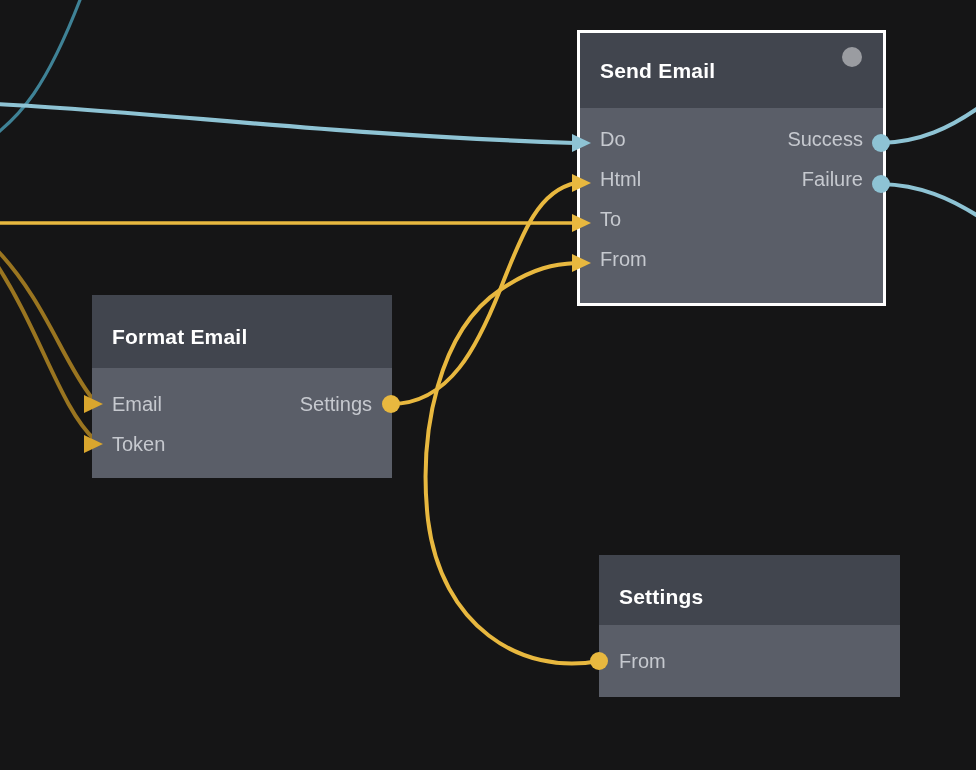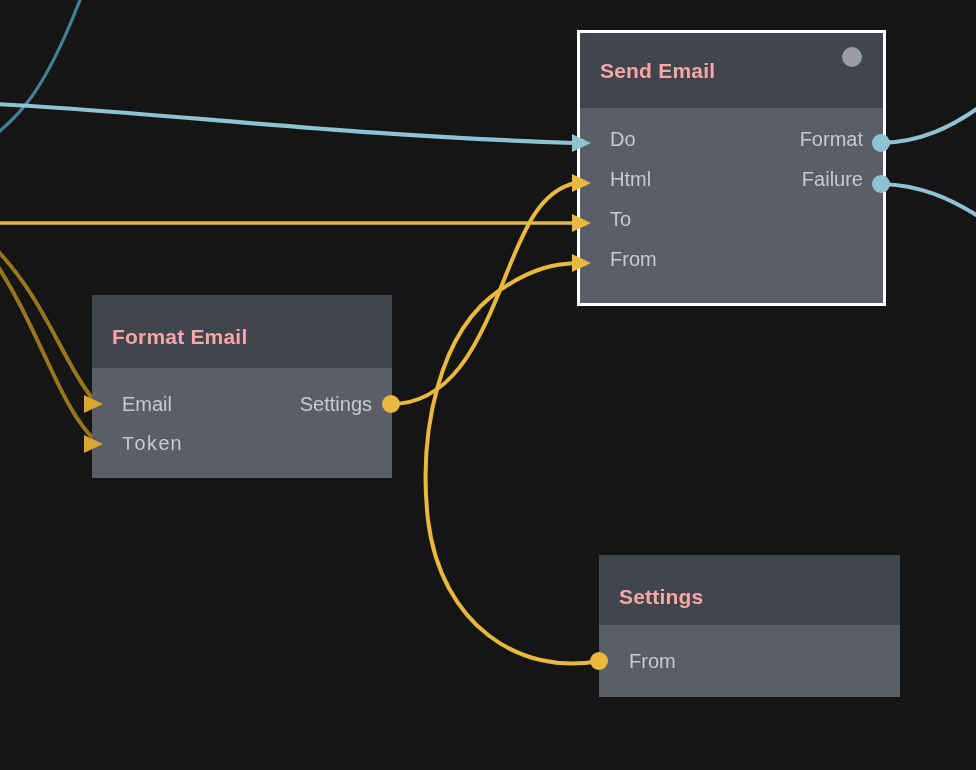--- a/index.html
+++ b/index.html
@@ -36,40 +36,40 @@
     outline-offset:0;
   }
   .node-header {
     position:absolute;
     left:0; right:0; top:0;
     background:#41454e;
     display:flex;
     align-items:center;
   }
   .node-title {
-    color:#fca5a5;
+    color:#ffffff;
     font-size:21px;
     font-weight:bold;
     letter-spacing:0.2px;
     padding-left:20px;
     white-space:nowrap;
   }
   .status-dot {
     position:absolute;
     border-radius:50%;
     background:#9a9ca1;
   }
   .node-body {
     position:absolute;
     left:0; right:0;
     background:#5a5e68;
   }
   .port-row {
     position:absolute;
-    left:10px; right:0;
+    left:0; right:0;
     height:40px;
     display:flex;
     align-items:center;
   }
   .port-label {
     color:#c6c9cf;
     font-size:20px;
     font-weight:normal;
     white-space:nowrap;
   }
@@ -109,21 +109,21 @@
   <div class="node selected" id="node-send-email" style="left:580px; top:33px; width:303px; height:270px;">
     <div class="node-frame">
       <div class="node-header" style="height:75px;">
         <span class="node-title">Send Email</span>
       </div>
       <div class="status-dot" style="width:20px; height:20px; right:21px; top:14px;"></div>
 
       <div class="node-body" style="top:75px; bottom:0;">
         <div class="port-row" style="top:11px;">
           <span class="port-label in">Do</span>
-          <span class="port-label out">Format</span>
+          <span class="port-label out">Success</span>
         </div>
         <div class="port-row" style="top:51px;">
           <span class="port-label in">Html</span>
           <span class="port-label out">Failure</span>
         </div>
         <div class="port-row" style="top:91px;">
           <span class="port-label in">To</span>
         </div>
         <div class="port-row" style="top:131px;">
           <span class="port-label in">From</span>
@@ -135,21 +135,21 @@
   <div class="node" id="node-format-email" style="left:92px; top:295px; width:300px; height:183px;">
     <div class="node-frame">
       <div class="node-header" style="height:83px;">
         <span class="node-title">Format Email</span>
       </div>
       <div class="node-body" style="top:73px; bottom:0;">
         <div class="port-row" style="top:16px;text-align:center;">
           <span class="port-label in">Email</span>
           <span class="port-label out">Settings</span>
         </div>
-        <div class="port-row" style="top:56px;font-family:Liberation Mono, monospace;">
+        <div class="port-row" style="top:56px;">
           <span class="port-label in">Token</span>
         </div>
       </div>
     </div>
   </div>
 
   <div class="node" id="node-settings" style="left:599px; top:555px; width:301px; height:142px;">
     <div class="node-frame">
       <div class="node-header" style="height:84px;">
         <span class="node-title">Settings</span>

